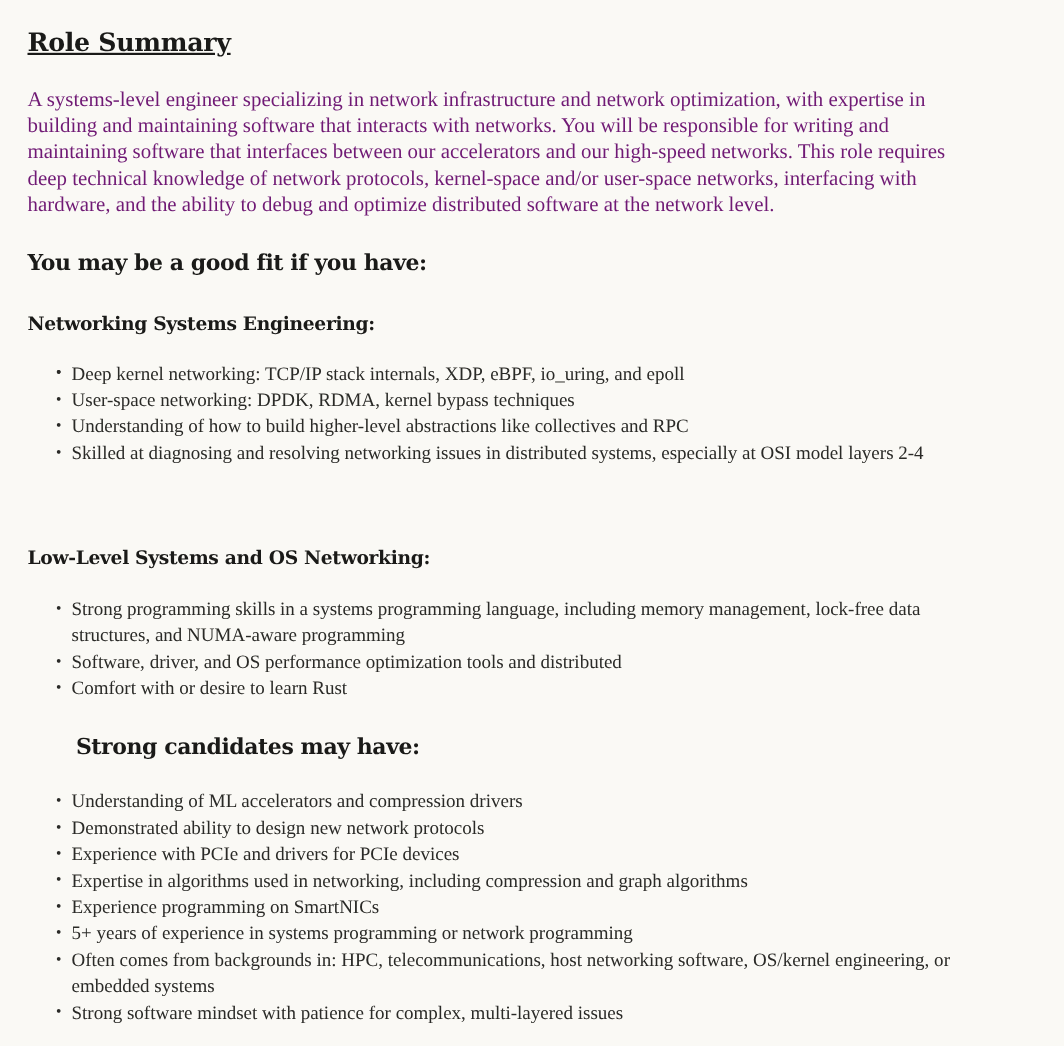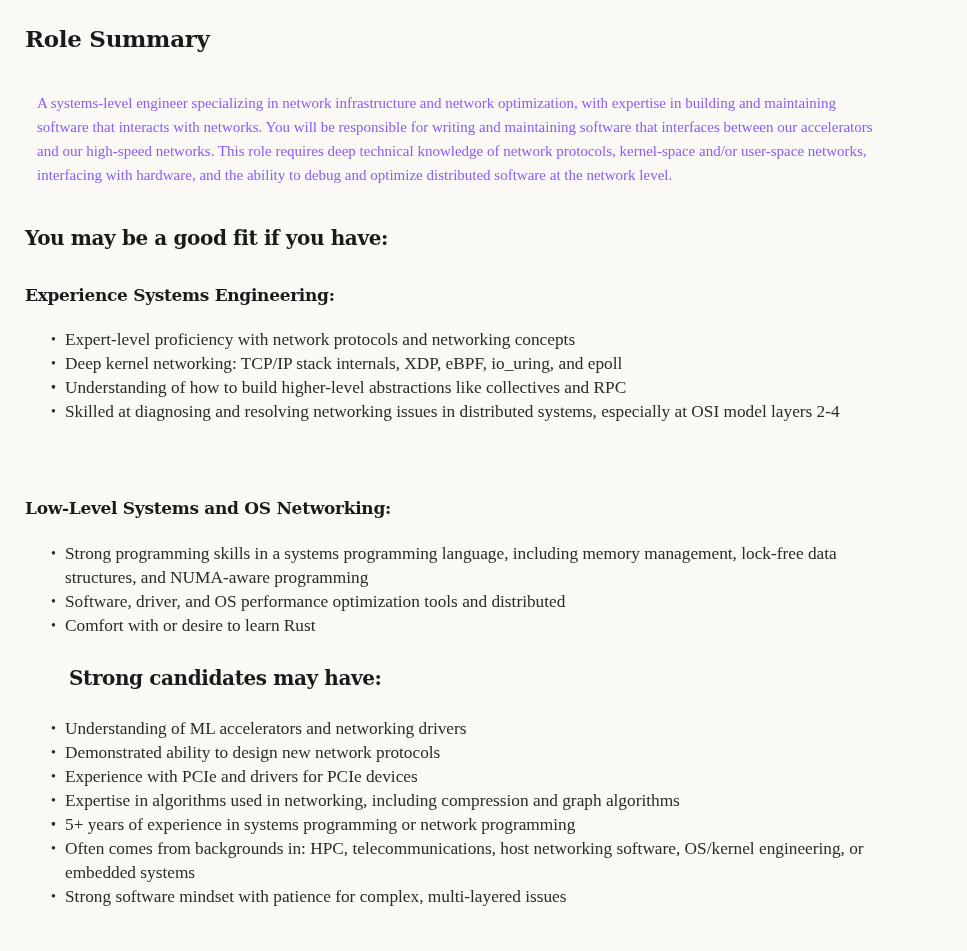--- a/index.html
+++ b/index.html
@@ -22,31 +22,32 @@
     h2.role-title {
       font-family: "DejaVu Serif", serif;
       font-weight: bold;
       font-size: 23px;
       margin: 0;
       position: absolute;
       top: 24px;
       left: 25px;
       letter-spacing: -0.3px;
       line-height: 30px;
+      text-decoration: underline;
     }
     p.summary {
       position: absolute;
       top: 79px;
       left: 25px;
       width: 840px;
-      margin: 12px;
+      margin: 0;
       font-family: "Liberation Serif", serif;
-      font-size: 15px;
+      font-size: 19px;
       line-height: 24px;
-      color: #8b5cf6;
+      color: #701a75;
     }
     h2.section {
       font-family: "DejaVu Serif", serif;
       font-weight: bold;
       font-size: 20px;
       margin: 0;
       position: absolute;
       left: 25px;
       letter-spacing: -0.4px;
       line-height: 30px;
@@ -87,41 +88,41 @@
 </head>
 <body>
 
 <div class="page">
 
   <h2 class="role-title">Role Summary</h2>
   <p class="summary">A systems-level engineer specializing in network infrastructure and network optimization, with expertise in building and maintaining software that interacts with networks. You will be responsible for writing and maintaining software that interfaces between our accelerators and our high-speed networks. This role requires deep technical knowledge of network protocols, kernel-space and/or user-space networks, interfacing with hardware, and the ability to debug and optimize distributed software at the network level.</p>
 
   <h2 class="section" style="top:223px;">You may be a good fit if you have:</h2>
 
-  <h3 class="sub" style="top:283px;">Experience Systems Engineering:</h3>
+  <h3 class="sub" style="top:283px;">Networking Systems Engineering:</h3>
   <ul class="list" style="top:328px;">
-    <li><span class="bullet">•</span><span>Expert-level proficiency with network protocols and networking concepts</span></li>
+    <li><span class="bullet">•</span></li>
     <li><span class="bullet">•</span><span>Deep kernel networking: TCP/IP stack internals, XDP, eBPF, io_uring, and epoll</span></li>
-    <li><span class="bullet">•</span></li>
+    <li><span class="bullet">•</span><span>User-space networking: DPDK, RDMA, kernel bypass techniques</span></li>
     <li><span class="bullet">•</span><span>Understanding of how to build higher-level abstractions like collectives and RPC</span></li>
     <li><span class="bullet">•</span><span>Skilled at diagnosing and resolving networking issues in distributed systems, especially at OSI model layers 2-4</span></li>
   </ul>
 
   <h3 class="sub" style="top:496px;">Low-Level Systems and OS Networking:</h3>
   <ul class="list" style="top:542px;">
     <li><span class="bullet">•</span><span>Strong programming skills in a systems programming language, including memory management, lock-free data structures, and NUMA-aware programming</span></li>
     <li><span class="bullet">•</span><span>Software, driver, and OS performance optimization tools and distributed</span></li>
     <li><span class="bullet">•</span><span>Comfort with or desire to learn Rust</span></li>
   </ul>
 
   <h2 class="section" style="top:663px;margin-left:44px;">Strong candidates may have:</h2>
   <ul class="list" style="top:717px;">
-    <li><span class="bullet">•</span><span>Understanding of ML accelerators and networking drivers</span></li>
+    <li><span class="bullet">•</span><span>Understanding of ML accelerators and compression drivers</span></li>
     <li><span class="bullet">•</span><span>Demonstrated ability to design new network protocols</span></li>
     <li><span class="bullet">•</span><span>Experience with PCIe and drivers for PCIe devices</span></li>
     <li><span class="bullet">•</span><span>Expertise in algorithms used in networking, including compression and graph algorithms</span></li>
-    <li><span class="bullet">•</span></li>
+    <li><span class="bullet">•</span><span>Experience programming on SmartNICs</span></li>
     <li><span class="bullet">•</span><span>5+ years of experience in systems programming or network programming</span></li>
     <li><span class="bullet">•</span><span>Often comes from backgrounds in: HPC, telecommunications, host networking software, OS/kernel engineering, or embedded systems</span></li>
     <li><span class="bullet">•</span><span>Strong software mindset with patience for complex, multi-layered issues</span></li>
   </ul>
 
 </div>
 
 </body></html>

